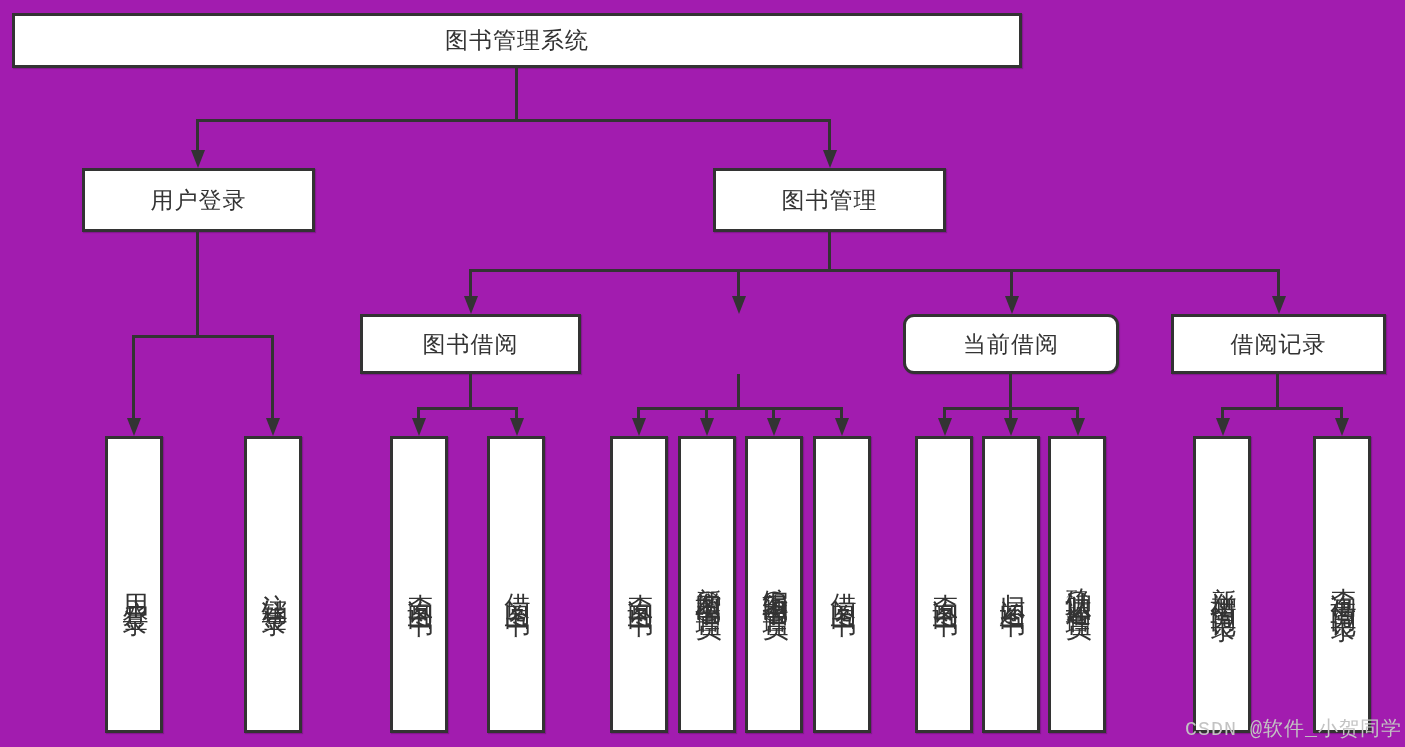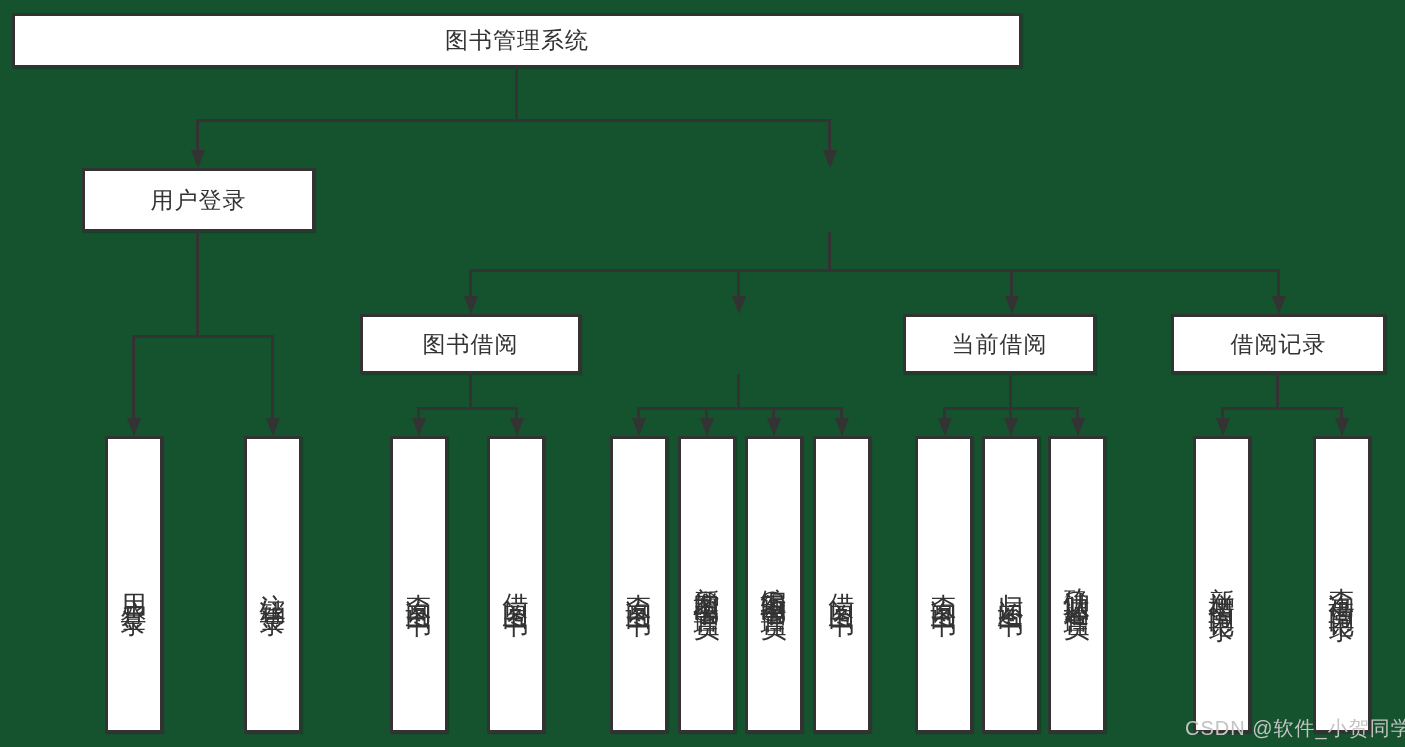--- a/index.html
+++ b/index.html
@@ -1,21 +1,21 @@
 <!DOCTYPE html>
 <html><head>
 <meta charset="utf-8">
 <style>
   html, body { margin: 0; padding: 0; background: #ffffff; }
   .canvas {
     position: relative;
     width: 1405px;
     height: 747px;
-    background: #14532d;
-    font-family: Liberation Sans, sans-serif;
+    background: #a21caf;
+    font-family: Liberation Mono, monospace;
     color: #333333;
     overflow: hidden;
   }
   .hbox {
     position: absolute;
     box-sizing: border-box;
     border: 3px solid #333333;
     background: #ffffff;
     display: flex;
     align-items: center;
@@ -80,25 +80,28 @@
 
 <div class="canvas">
 
   <div class="hbox" style="left:12px; top:13px; width:1010px; height:55px;">
     <span>图书管理系统</span>
   </div>
 
   <div class="hbox" style="left:82px; top:168px; width:233px; height:64px;">
     <span>用户登录</span>
   </div>
+  <div class="hbox" style="left:713px; top:168px; width:233px; height:64px;">
+    <span>图书管理</span>
+  </div>
 
   <div class="hbox" style="left:360px; top:314px; width:221px; height:60px;">
     <span>图书借阅</span>
   </div>
-  <div class="hbox" style="left:903px; top:314px; width:193px; height:60px;">
+  <div class="hbox" style="left:903px; top:314px; width:216px; height:60px;border-radius:11px;">
     <span>当前借阅</span>
   </div>
   <div class="hbox" style="left:1171px; top:314px; width:215px; height:60px;align-items:center;">
     <span>借阅记录</span>
   </div>
 
   <div class="vbox len4" style="left:105px;">
     <span>用户登录</span>
   </div>
   <div class="vbox len4" style="left:244px;">

